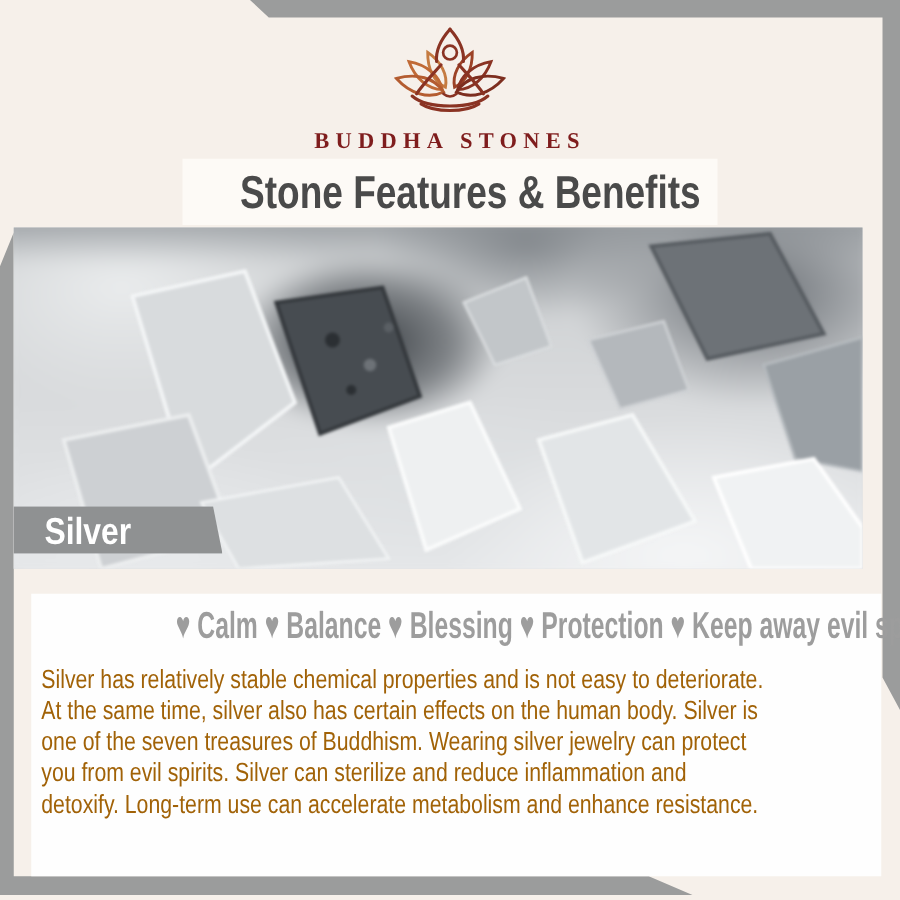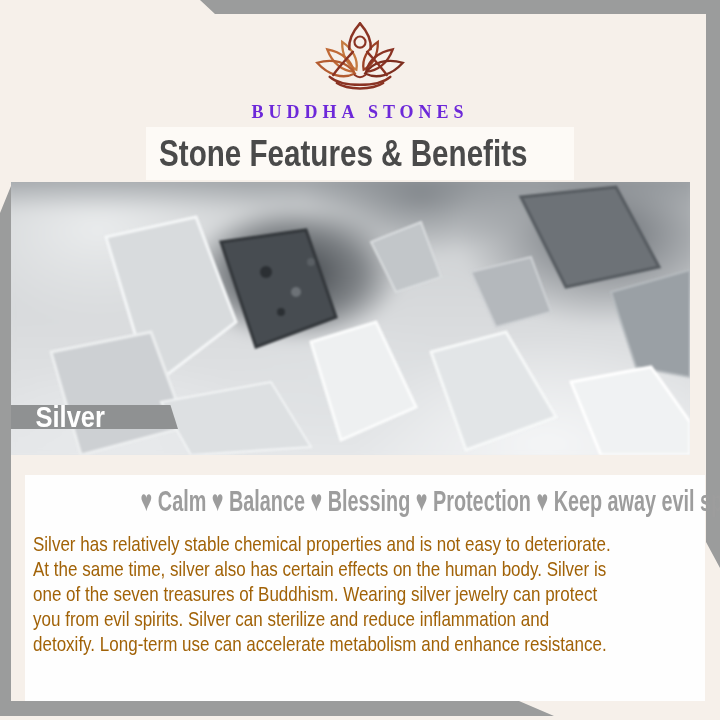--- a/index.html
+++ b/index.html
@@ -8,26 +8,26 @@
     background:#f6f0ea;
     font-family:"Liberation Sans", sans-serif;
   }
   
   .ribbon{position:absolute;left:0;top:0;width:720px;height:720px;z-index:1;pointer-events:none;}
   
   .header{position:absolute;left:0;top:18px;width:720px;z-index:2;text-align:center;}
   .logo{display:block;margin:0 auto;width:170px;height:82px;}
   .brand{
     margin-top:2px;font-family:"Liberation Serif", serif;font-size:18px;font-weight:600;
-    letter-spacing:5px;color:#6d28d9;
+    letter-spacing:5px;color:#7f1d1d;
   }
   
   .banner{
     position:absolute;left:146px;top:127px;width:428px;height:53px;z-index:2;
-    background:#fdfaf6;display:flex;align-items:center;justify-content:flex-end;
+    background:#fdfaf6;display:flex;align-items:center;justify-content:flex-start;
   }
   .banner-title{
     font-size:37px;font-weight:bold;color:#4a4a4a;white-space:nowrap;
     transform:scaleX(0.80);transform-origin:center;letter-spacing:0px;
   }
   
   .photo{position:absolute;left:11px;top:182px;width:679px;height:273px;z-index:2;overflow:hidden;background:#d7d9db;}
   .photo-soft{
     position:absolute;inset:-12px;filter:blur(7px);
     background-image:
@@ -36,24 +36,24 @@
       radial-gradient(ellipse 210px 130px at 86% 22%, rgba(95,100,106,.9) 0%, rgba(95,100,106,0) 70%),
       radial-gradient(ellipse 170px 90px at 60% 8%, rgba(120,125,130,.85) 0%, rgba(120,125,130,0) 70%),
       radial-gradient(ellipse 260px 150px at 14% 20%, rgba(235,237,238,.95) 0%, rgba(235,237,238,0) 65%),
       radial-gradient(ellipse 300px 170px at 78% 92%, rgba(245,246,247,.95) 0%, rgba(245,246,247,0) 65%),
       radial-gradient(ellipse 240px 130px at 18% 88%, rgba(232,234,236,.9) 0%, rgba(232,234,236,0) 60%),
       radial-gradient(ellipse 200px 120px at 50% 72%, rgba(222,225,227,.8) 0%, rgba(222,225,227,0) 60%),
       linear-gradient(180deg,#c9ccce 0%, #dadcde 55%, #e6e8ea 100%);
   }
   .photo-facets{position:absolute;inset:0;filter:blur(1.2px);}
   .photo-label{
-    position:absolute;left:-1px;top:223px;width:168px;height:24px;z-index:3;
+    position:absolute;left:-1px;top:223px;width:168px;height:38px;z-index:3;
     background:#8f9192;
     clip-path:polygon(0 0, 95.5% 0, 100% 100%, 0 100%);
-    display:flex;align-items:center;
+    display:flex;align-items:flex-end;
   }
   .photo-label-text{
     font-size:30px;font-weight:bold;color:#ffffff;padding-left:30px;white-space:nowrap;
     transform:scaleX(0.85);transform-origin:left center;
   }
   
   .card{
     position:absolute;left:25px;top:475px;width:680px;height:226px;z-index:2;
     background:#fefefe;
   }

